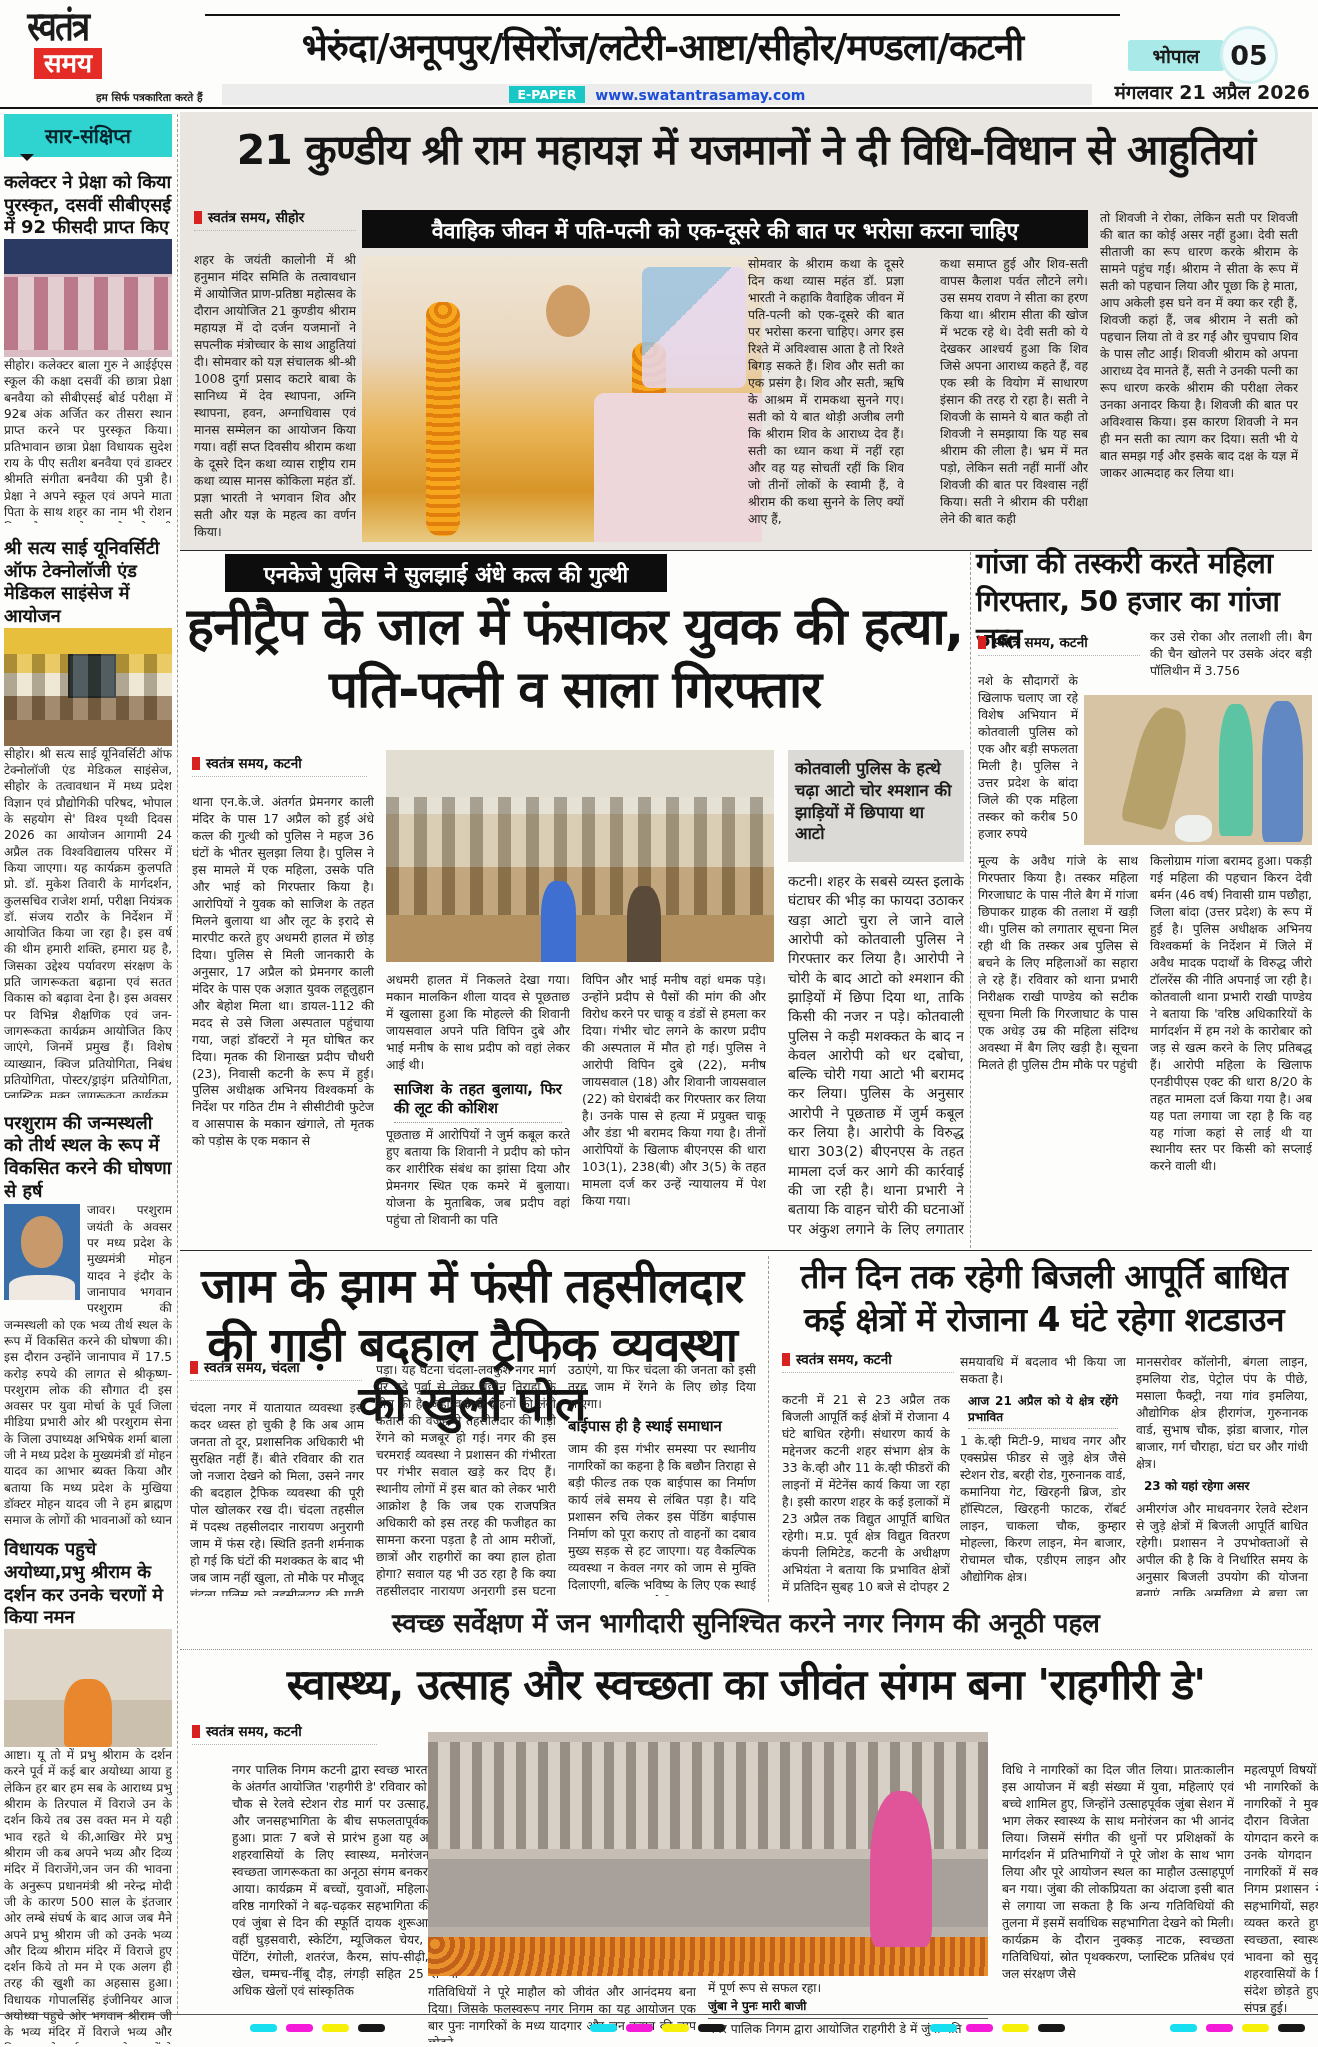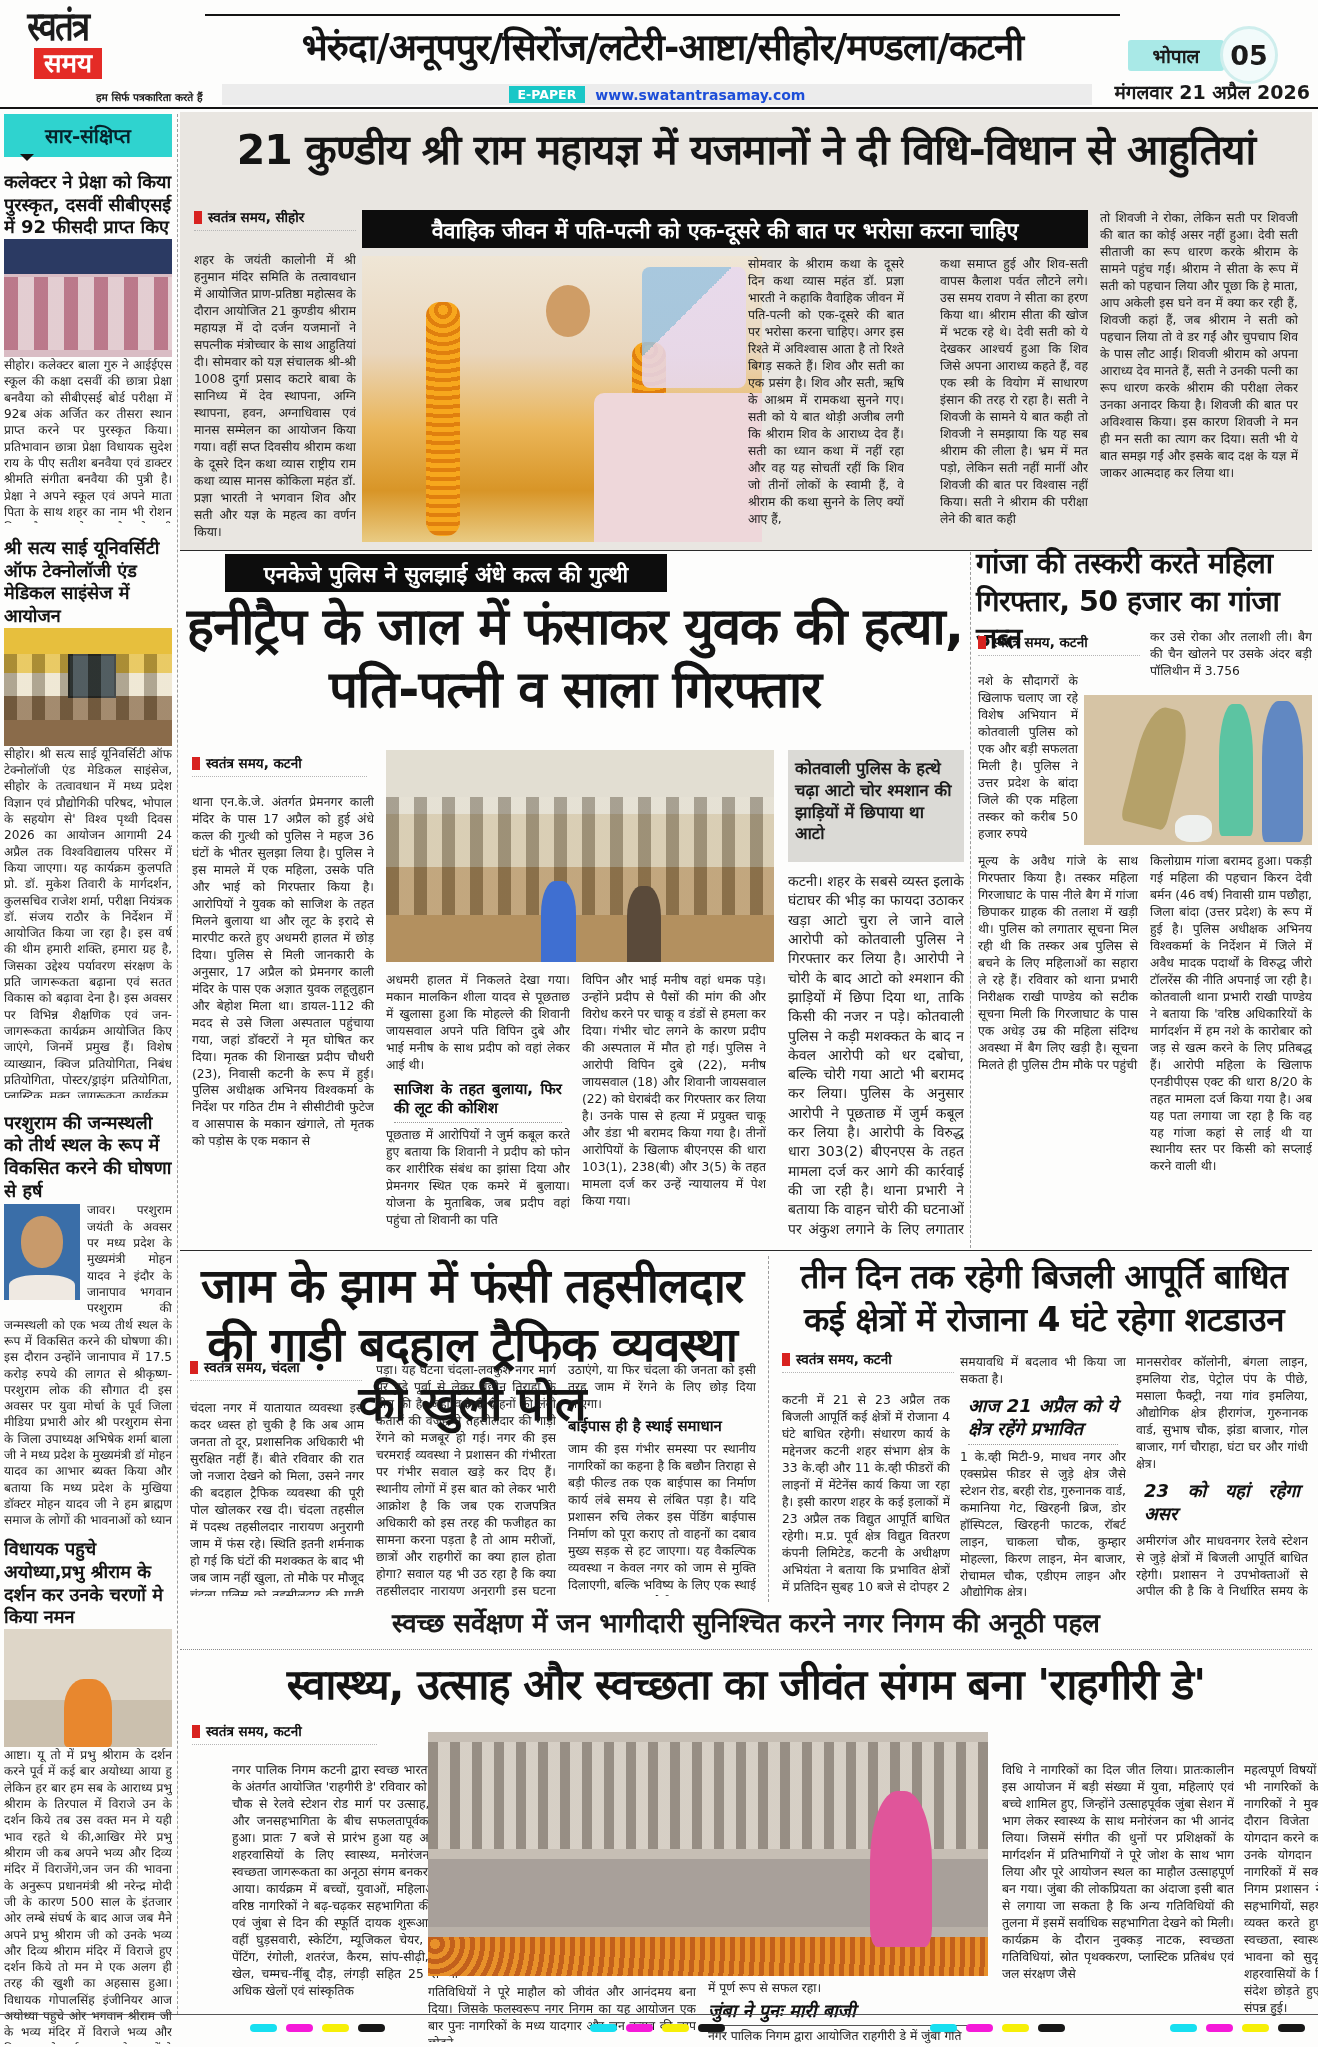--- a/index.html
+++ b/index.html
@@ -7,21 +7,21 @@
         font-family:"DejaVu Sans",sans-serif;color:#1b1b1b;overflow:hidden;}
   .abs{position:absolute;}
   .bodytext{font-size:12.3px;line-height:1.38;text-align:justify;color:#1d1d1d;overflow:hidden;}
   .headline{font-weight:bold;color:#141414;}
   .byline{font-weight:bold;font-size:13.5px;color:#111;border-bottom:1px dotted #b5b5b5;
           padding-bottom:4px;display:flex;align-items:center;gap:6px;white-space:nowrap;overflow:hidden;}
   .byline::before{content:"";display:inline-block;width:8px;height:13px;background:#d8221f;flex:0 0 auto;}
   .kicker{background:#0d0d0d;color:#ffffff;font-weight:bold;display:flex;align-items:center;justify-content:center;}
   .col-subhead{font-weight:bold;font-size:15px;line-height:1.3;color:#111;margin:6px 8px 4px;
                border-bottom:1px dotted #999;padding-bottom:3px;}
-  .col-subhead.big{font-size:18px;font-style:italic;}
+  .col-subhead.big{font-size:12px;}
   .photo{overflow:hidden;background:#cfc8bd;}
   .vrule{border-left:1px dashed #9a9a9a;width:0;}
   .hrule{background:#2a2a2a;height:1px;}
   
   #logo{left:12px;top:6px;width:112px;text-align:center;}
   #logo-top{font-size:40px;font-weight:900;line-height:1.0;letter-spacing:-2px;transform:scaleX(.82);transform-origin:left;}
   #logo-bottom{display:inline-block;background:#e42b26;color:#fff;font-weight:bold;font-size:26px;
                line-height:1.1;padding:1px 10px;margin-top:2px;}
   #tagline{left:96px;top:90px;width:120px;font-size:10.5px;font-weight:bold;color:#222;}
   #cities{left:205px;top:14px;width:915px;text-align:center;font-size:37px;font-weight:bold;

